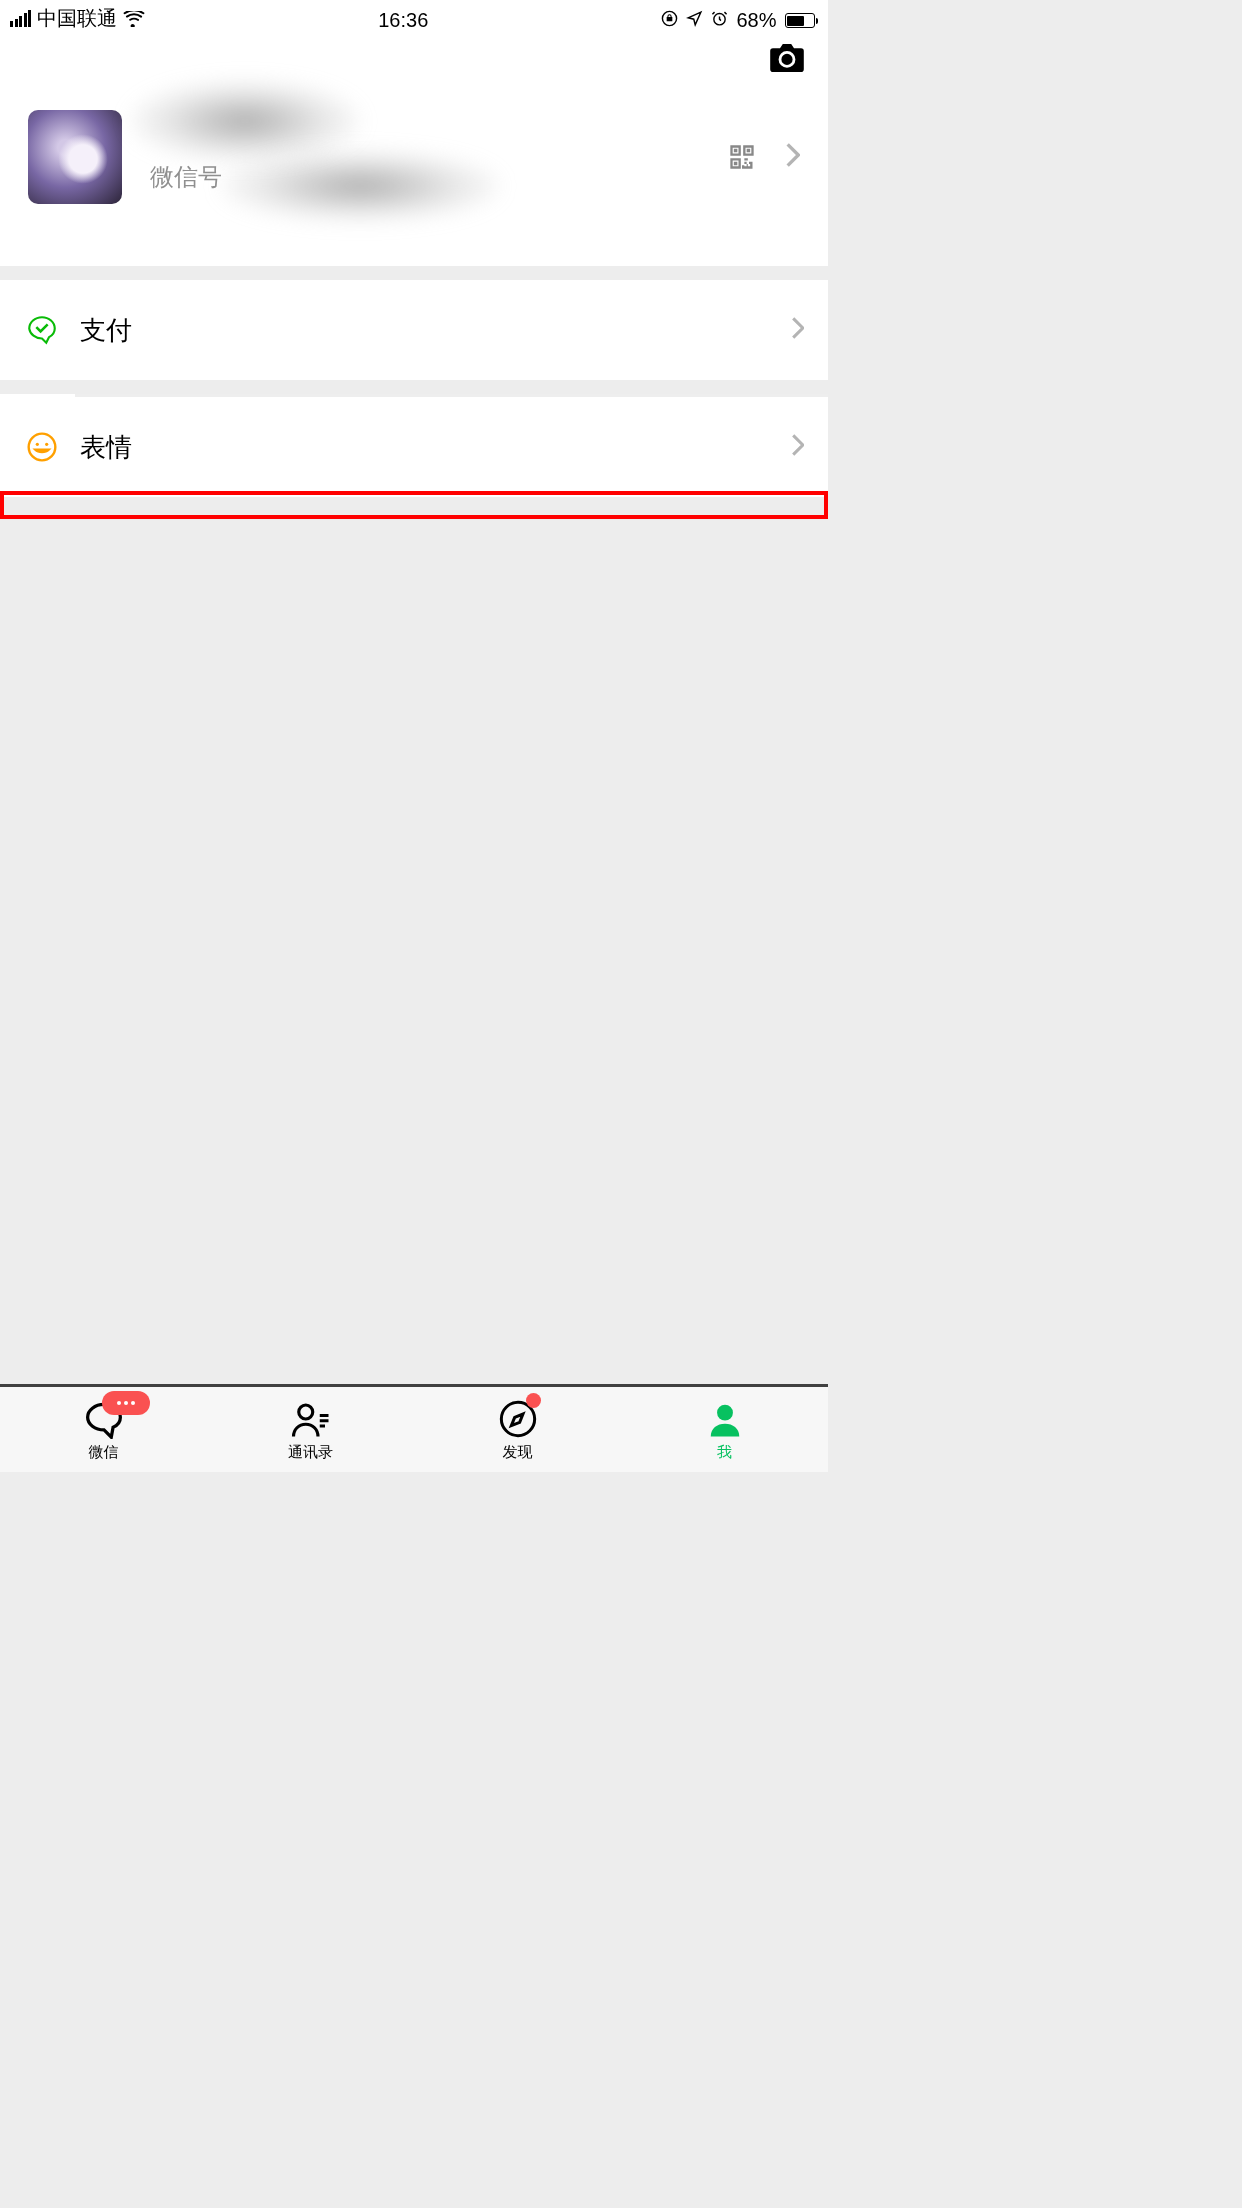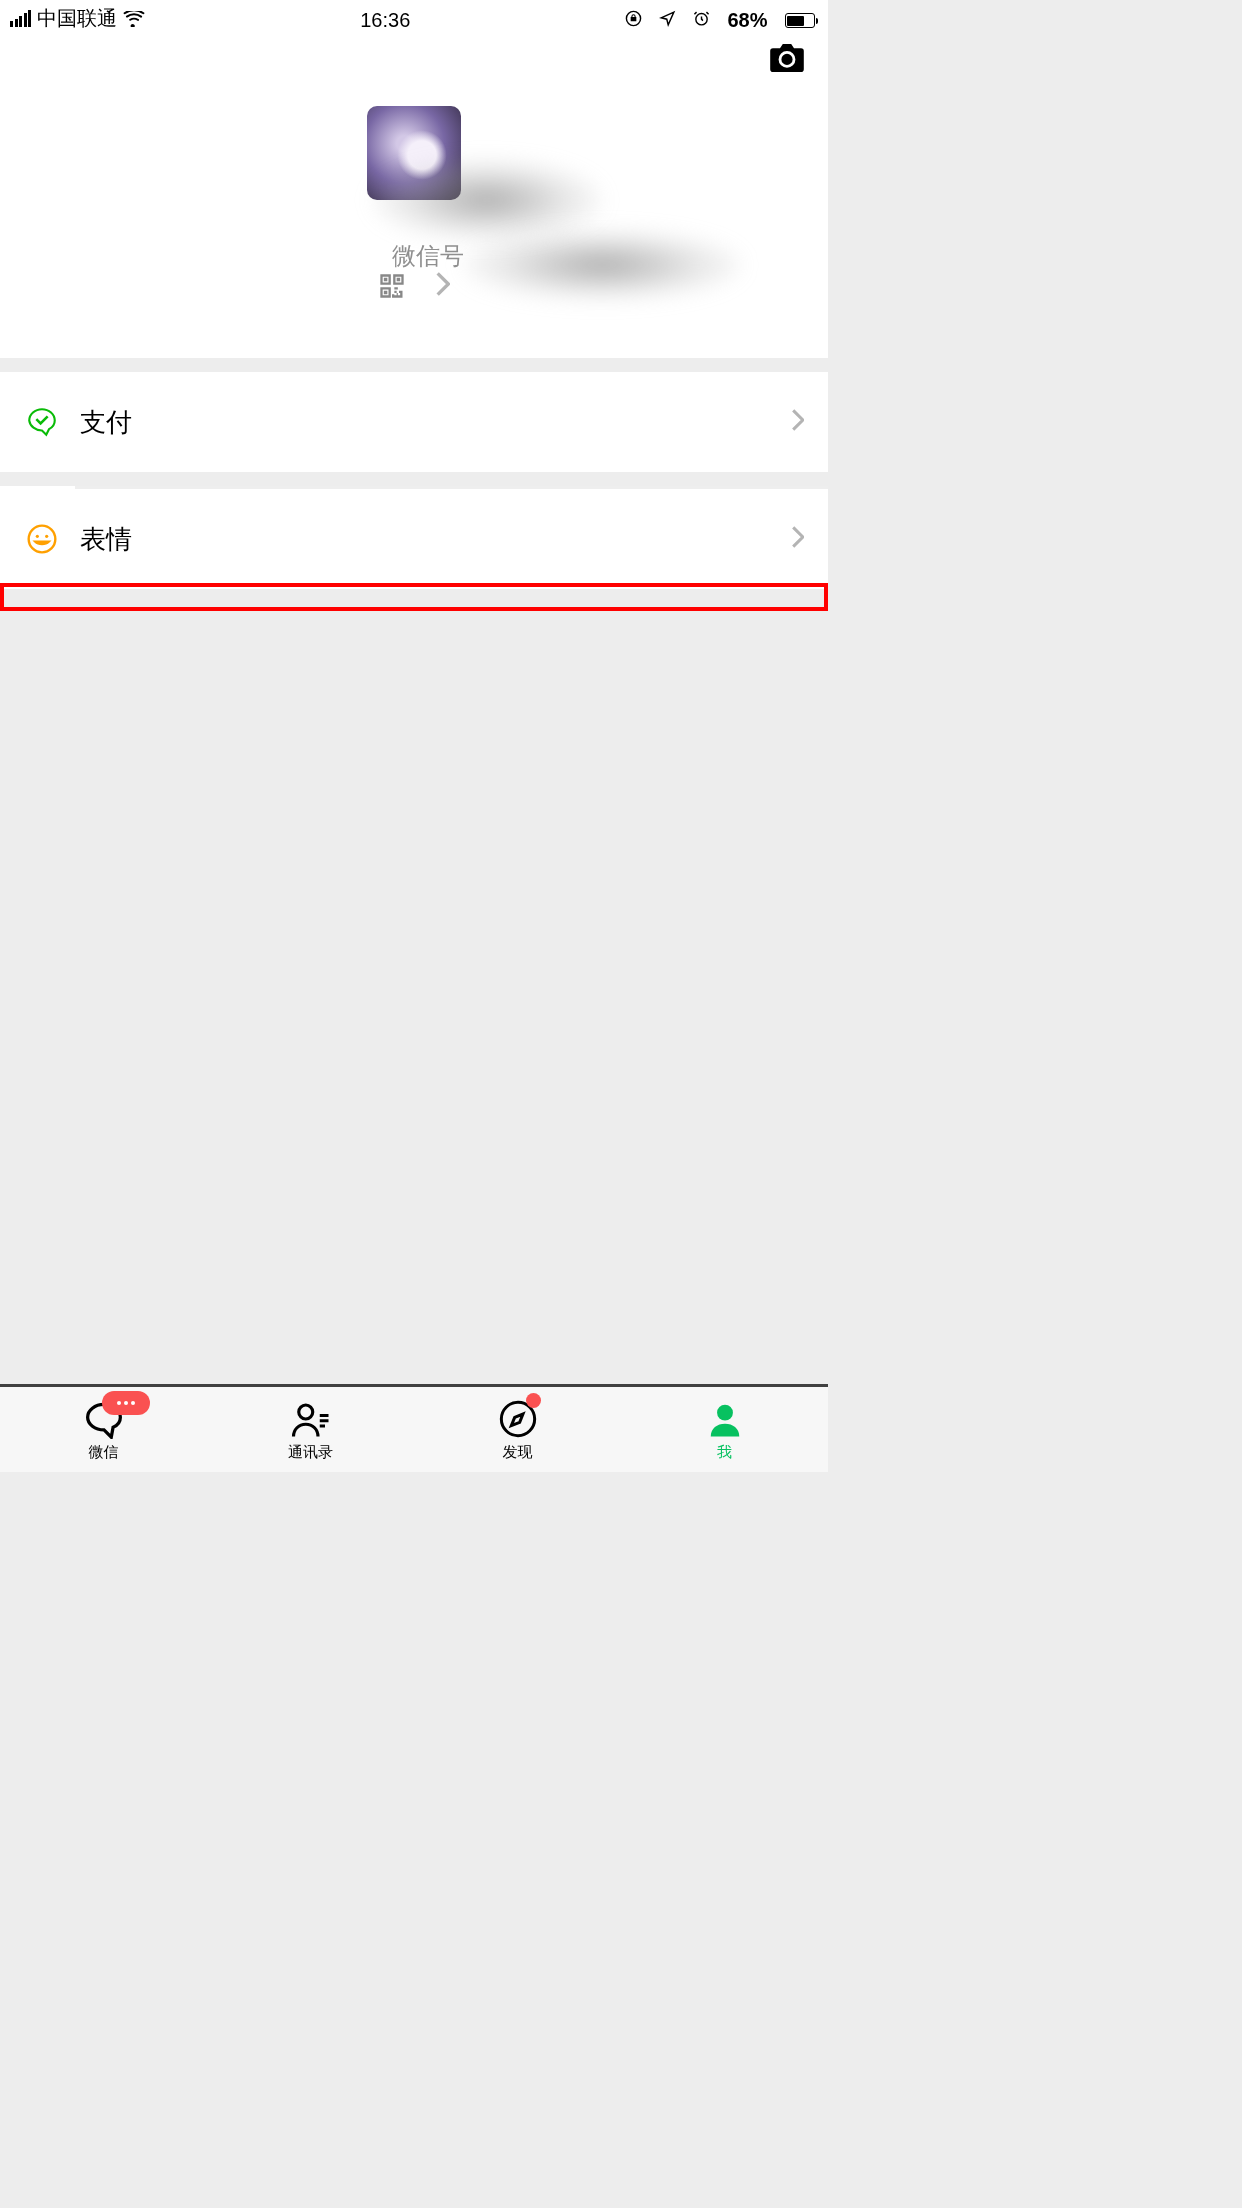--- a/index.html
+++ b/index.html
@@ -27,22 +27,21 @@
       font-weight: 500;
     }
     .status-left {
       display: flex;
       align-items: center;
       gap: 6px;
     }
     .status-right {
       display: flex;
       align-items: center;
-      gap: 17px;
-      font-weight: bold;
+      gap: 8px;
     }
     .signal-bars {
       display: flex;
       align-items: flex-end;
       gap: 1.5px;
     }
     .signal-bars span {
       width: 3px;
       background: #000;
       display: block;
@@ -84,21 +83,20 @@
       display: flex;
       justify-content: flex-end;
     }
     .profile-section {
       background: #fff;
       padding: 30px 28px 58px 28px;
       display: flex;
       align-items: center;
       position: relative;
       min-height: 190px;
-      flex-direction: column;
     }
     .avatar {
       width: 94px;
       height: 94px;
       border-radius: 10px;
       background: radial-gradient(circle at 40% 40%, #d3c8e6 10%, #7867a4 50%, #2c2438 100%);
       position: relative;
       overflow: hidden;
       flex-shrink: 0;
     }

